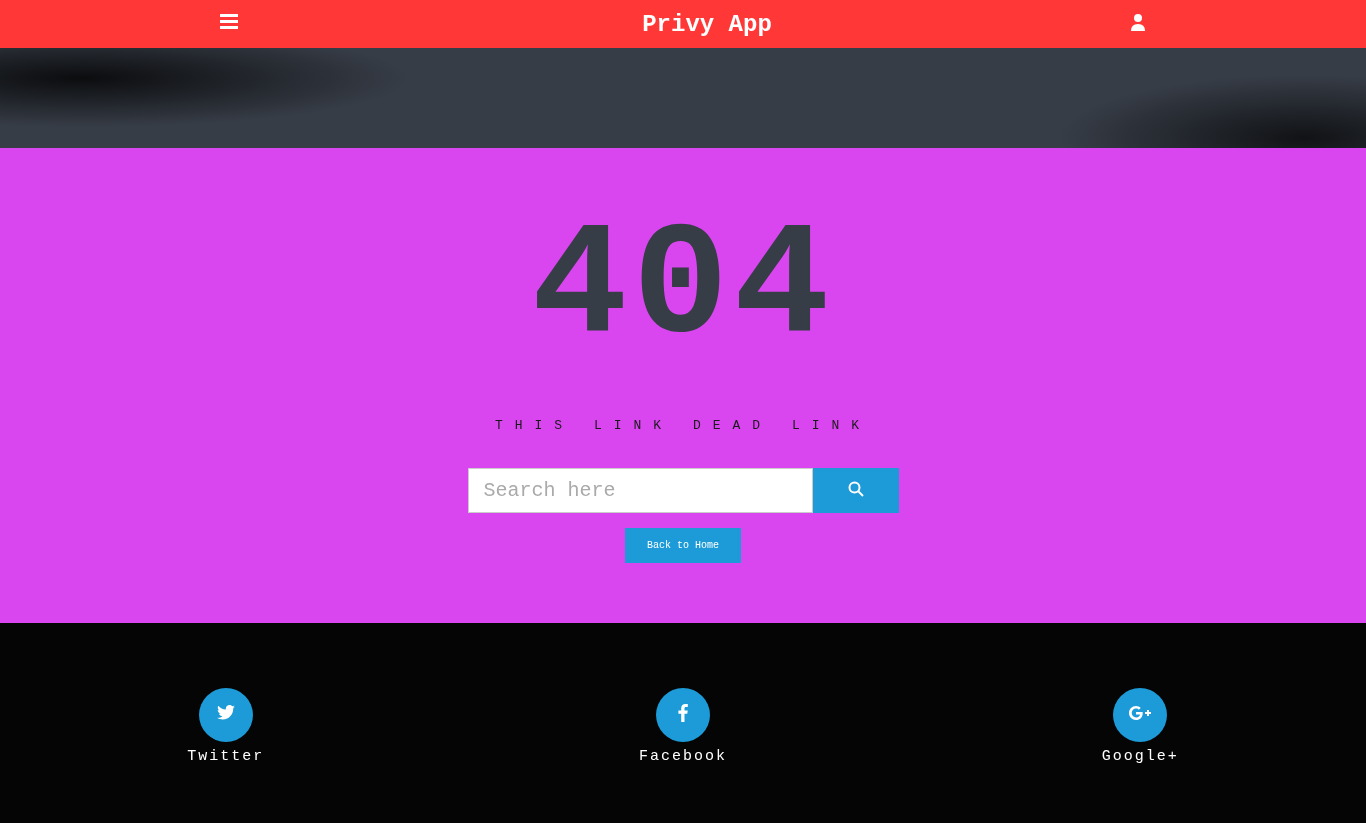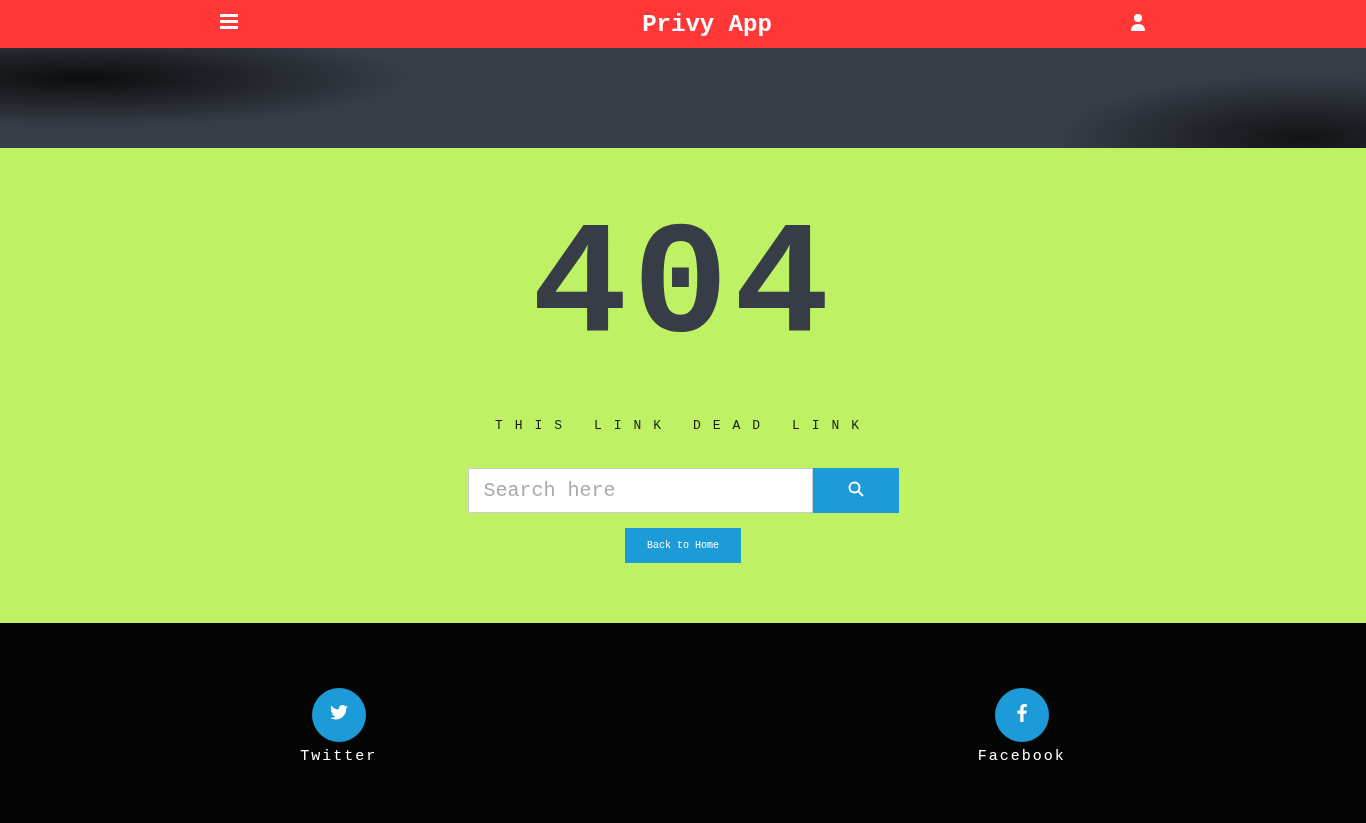--- a/index.html
+++ b/index.html
@@ -58,21 +58,21 @@
       position: absolute;
       right: 0;
       bottom: 0;
       width: 30%;
       height: 100%;
       background: radial-gradient(ellipse at 85% 90%, rgba(0,0,0,0.7) 0%, transparent 50%);
     }
     .content {
       padding: 60px 16px;
       text-align: center;
-      background: #bef264;
+      background: #d946ef;
     }
     .big-404 {
       font-size: 160px;
       font-weight: bold;
       color: #373d47;
       letter-spacing: 5px;
       line-height: 1;
       font-family: 'Courier New', monospace;
     }
     .dead-link-text {
@@ -206,13 +206,24 @@
   <div class="social-item">
     <div class="social-circle">
       <span>
         <svg width="10" height="18" viewBox="0 0 10 18" fill="currentColor">
           <path d="M6.5 18V9.8h2.8l.4-3.2H6.5V4.5c0-.9.3-1.6 1.6-1.6h1.7V.1C9.5.1 8.5 0 7.3 0 4.9 0 3.2 1.5 3.2 4.2v2.4H.4v3.2h2.8V18h3.3z"></path>
         </svg>
       </span>
     </div>
     <div class="social-label">Facebook</div>
   </div>
+  <div class="social-item">
+    <div class="social-circle">
+      <span>
+        <svg width="22" height="14" viewBox="0 0 22 14" fill="currentColor">
+          <path d="M7 6v2.4h4c-.2 1-1.2 3-4 3-2.4 0-4.3-2-4.3-4.4S4.6 2.6 7 2.6c1.4 0 2.3.6 2.8 1.1l1.9-1.8C10.5.7 8.9 0 7 0 3.1 0 0 3.1 0 7s3.1 7 7 7c4 0 6.7-2.8 6.7-6.8 0-.5-.1-.8-.1-1.2H7z"></path>
+          <path d="M22 6h-2V4h-2v2h-2v2h2v2h2V8h2z"></path>
+        </svg>
+      </span>
+    </div>
+    <div class="social-label">Google+</div>
+  </div>
 </div>
 
 </body></html>

